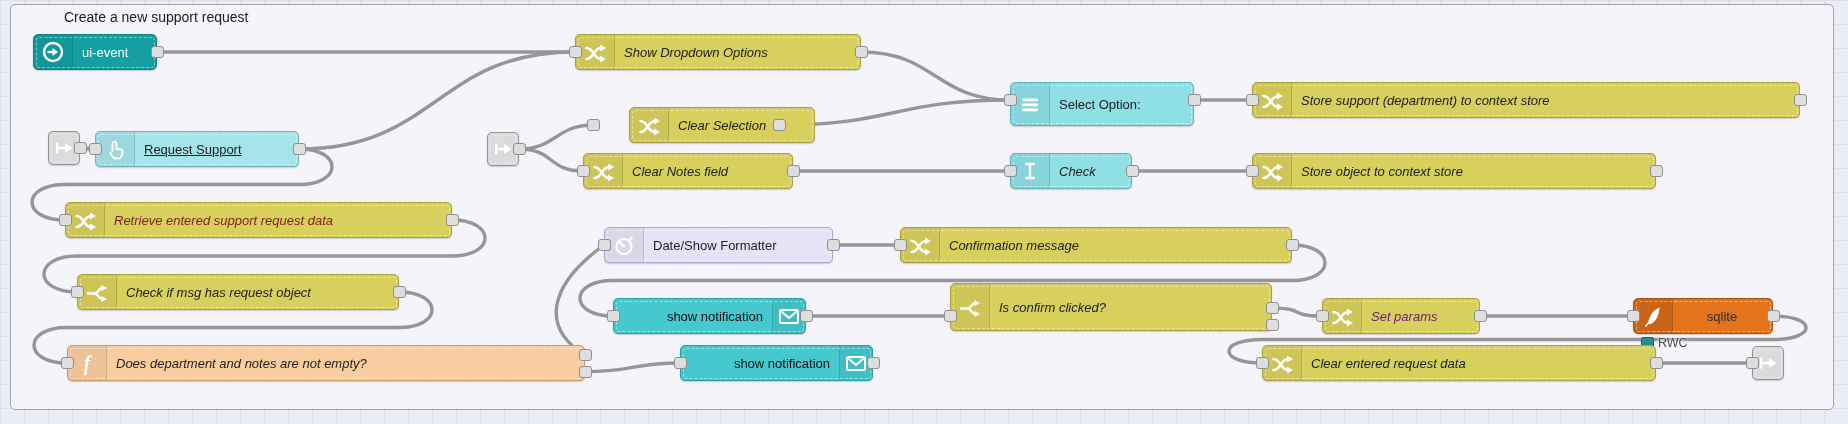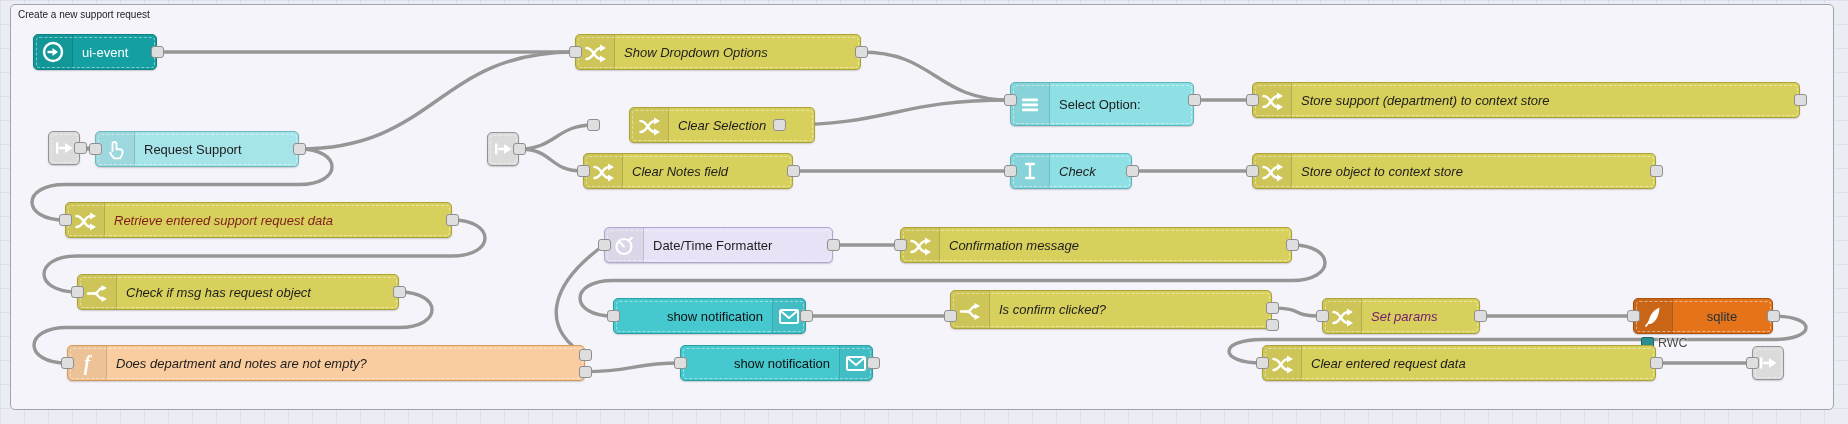--- a/index.html
+++ b/index.html
@@ -15,21 +15,21 @@
     background-image:
       linear-gradient(to right, var(--grid) 1px, transparent 1px),
       linear-gradient(to bottom, var(--grid) 1px, transparent 1px);
     background-size:24px 24px;
   }
   #group-box{
     position:absolute; border:1.4px solid var(--group-stroke);
     border-radius:5px; background:var(--group-fill);
   }
   #group-label{
-    position:absolute; font-size:10px; color:#1b1b1b; white-space:nowrap;
+    position:absolute; font-size:14px; color:#1b1b1b; white-space:nowrap;margin-left:46px;
   }
   #wire-layer{position:absolute; left:0; top:0; pointer-events:none;}
   #wire-layer path{pointer-events:stroke;}
   .node{
     position:absolute; border-radius:5px; box-sizing:border-box;
     border:1.2px solid rgba(0,0,0,0.35);
     box-shadow:0 1px 1.5px rgba(0,0,0,0.18);
   }
   .node::after{
     content:''; position:absolute; inset:1.5px; border-radius:3.5px;
@@ -112,21 +112,21 @@
           </svg>
         </span>
       </div>
       <div class="port" style="left: 73.5px; top: 142px;"></div>
       <div class="node" style="left: 95px; top: 131px; width: 204px; height: 36px; background: rgb(165, 228, 233); border-color: rgb(111, 184, 190);">
         <span class="iconbox left">
           <svg class="icon-svg" width="24" height="24" viewBox="0 0 24 24">
             <path d="M9.5 14 V7 a2 2 0 0 1 4 0 v5.2 h3.6 a2.6 2.6 0 0 1 2.6 2.6 c0 2.8-1.3 5-2.7 6.6 h-5.6 c-1.9-1.5-3.6-3.6-4.2-6" stroke="#fff" fill="none" stroke-linecap="round" stroke-width="1.9" stroke-linejoin="round"></path>
           </svg>
         </span>
-        <span class="lbl" style="color: rgb(29, 29, 29); padding-left: 48px;">Request Support</span>
+        <span class="lbl" style="color: rgb(29, 29, 29); padding-left: 48px; text-decoration: underline;">Request Support</span>
       </div>
       <div class="port" style="left: 88.5px; top: 143px;"></div>
       <div class="port" style="left: 292.5px; top: 143px;"></div>
       <div class="node link-node" style="left: 487px; top: 132px; width: 32px; height: 34px; background: rgb(219, 219, 219); border-color: rgb(148, 148, 148);">
         <span class="iconbox left">
           <svg class="icon-svg" width="24" height="24" viewBox="0 0 24 24">
             <rect x="4" y="6.5" width="2.4" height="11" fill="#fff"></rect>
             <line x1="8" y1="12" x2="14" y2="12" stroke="#fff" fill="none" stroke-linecap="round" stroke-width="2.6"></line>
             <polygon points="13,7 20.5,12 13,17" fill="#fff"></polygon>
           </svg>
@@ -234,21 +234,21 @@
       <div class="port" style="left: 58.5px; top: 214px;"></div>
       <div class="port" style="left: 445.5px; top: 214px;"></div>
       <div class="node" style="left: 604px; top: 227px; width: 229px; height: 36px; background: rgb(232, 226, 246); border-color: rgb(179, 166, 212);">
         <span class="iconbox left">
           <svg class="icon-svg" width="24" height="24" viewBox="0 0 24 24">
             <circle cx="12" cy="13.5" r="7.5" stroke="#fff" fill="none" stroke-linecap="round" stroke-width="2.2"></circle>
             <line x1="12" y1="13.5" x2="8" y2="9.5" stroke="#fff" fill="none" stroke-linecap="round" stroke-width="2"></line>
             <line x1="17.6" y1="7" x2="19.8" y2="4.8" stroke="#fff" fill="none" stroke-linecap="round" stroke-width="2.2"></line>
           </svg>
         </span>
-        <span class="lbl" style="color: rgb(29, 29, 29); padding-left: 48px;">Date/Time Formatter</span>
+        <span class="lbl" style="color: rgb(29, 29, 29); padding-left: 48px;">Date/Show Formatter</span>
       </div>
       <div class="port" style="left: 597.5px; top: 239px;"></div>
       <div class="port" style="left: 826.5px; top: 239px;"></div>
       <div class="node" style="left: 900px; top: 227px; width: 392px; height: 36px; background: rgb(216, 208, 92); border-color: rgb(171, 163, 56);">
         <span class="iconbox left">
           <svg class="icon-svg" width="24" height="24" viewBox="0 0 24 24">
             <path d="M3.5 8 C11 8 10.5 19 18 19" stroke="#fff" fill="none" stroke-linecap="round" stroke-width="2.5"></path>
             <path d="M3.5 19 C11 19 10.5 8 18 8" stroke="#fff" fill="none" stroke-linecap="round" stroke-width="2.5"></path>
             <polygon points="17,4.5 23,8 17,11.5" fill="#fff"></polygon>
             <polygon points="17,15.5 23,19 17,22.5" fill="#fff"></polygon>
@@ -286,21 +286,21 @@
         <span class="iconbox right">
           <svg class="icon-svg" width="24" height="24" viewBox="0 0 24 24">
             <rect x="3" y="6" width="18" height="13" rx="1.5" stroke="#fff" fill="none" stroke-linecap="round" stroke-width="2"></rect>
             <path d="M3.8 7 L12 14 L20.2 7" stroke="#fff" fill="none" stroke-linecap="round" stroke-width="2" stroke-linejoin="round"></path>
           </svg>
         </span>
         <span class="lbl" style="color: rgb(17, 17, 17); padding-right: 42px; justify-content: flex-end;">show notification</span>
       </div>
       <div class="port" style="left: 606.5px; top: 310px;"></div>
       <div class="port" style="left: 799.5px; top: 310px;"></div>
-      <div class="node" style="left: 950px; top: 290px; width: 322px; height: 39px; background: rgb(216, 208, 92); border-color: rgb(171, 163, 56);">
+      <div class="node" style="left: 950px; top: 283px; width: 322px; height: 48px; background: rgb(216, 208, 92); border-color: rgb(171, 163, 56);">
         <span class="iconbox left">
           <svg class="icon-svg" width="24" height="24" viewBox="0 0 24 24">
             <path d="M3 13.5 H9 C14 13.5 13 8 17.5 8" stroke="#fff" fill="none" stroke-linecap="round" stroke-width="2.4"></path>
             <path d="M9 13.5 C14 13.5 13 19 17.5 19" stroke="#fff" fill="none" stroke-linecap="round" stroke-width="2.4"></path>
             <polygon points="16.5,5 22,8 16.5,11" fill="#fff"></polygon>
             <polygon points="16.5,16 22,19 16.5,22" fill="#fff"></polygon>
           </svg>
         </span>
         <span class="lbl ital" style="color: rgb(29, 29, 29); padding-left: 48px;">Is confirm clicked?</span>
       </div>

